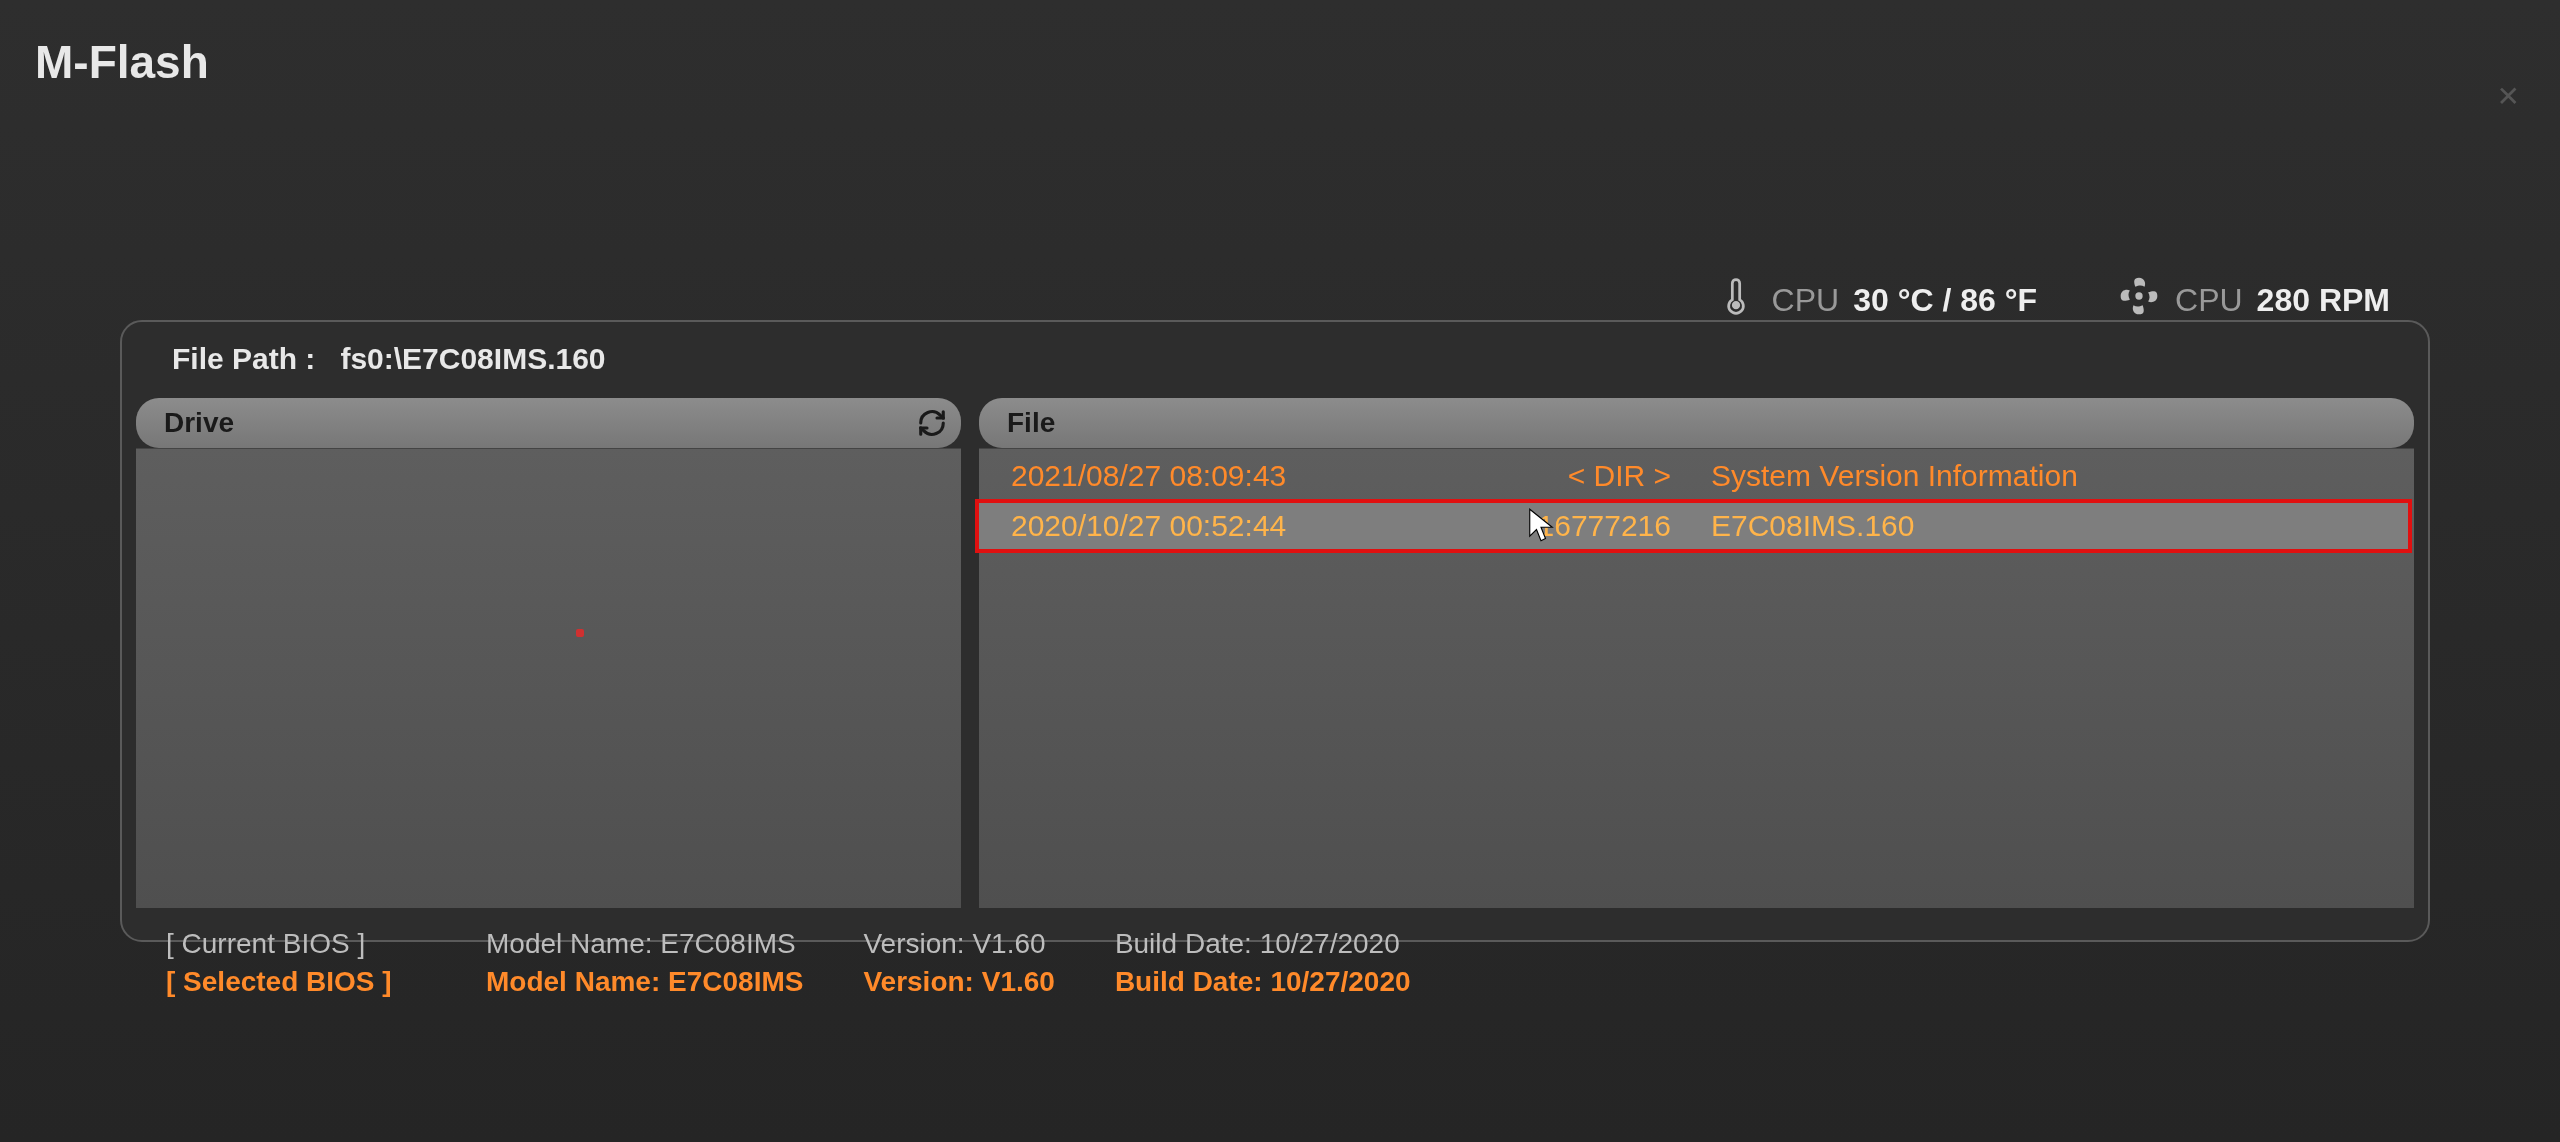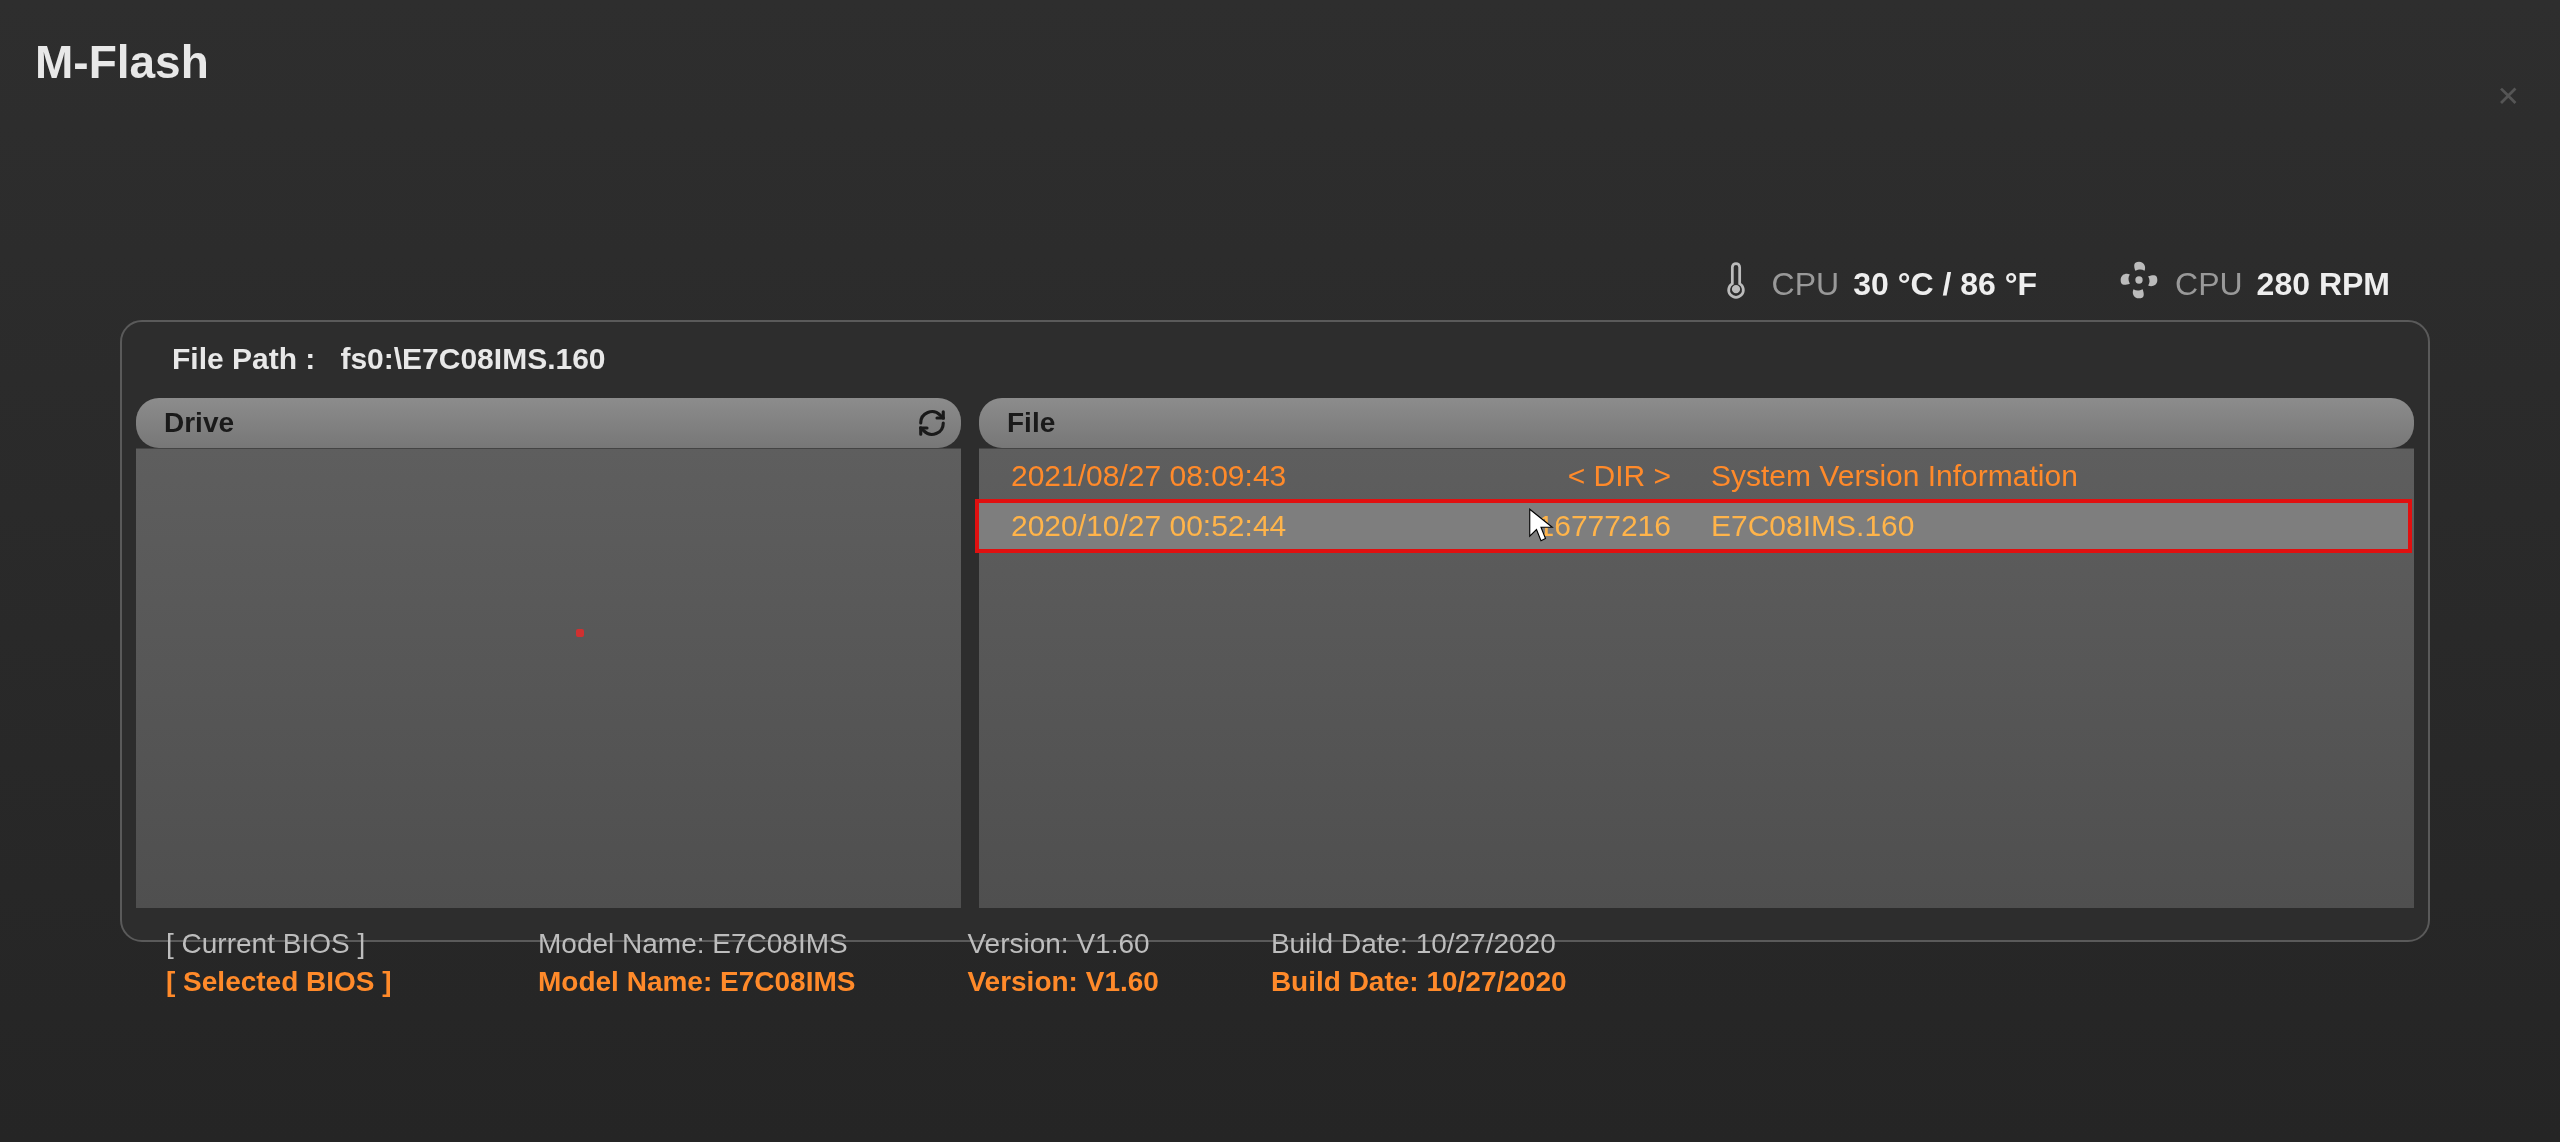--- a/index.html
+++ b/index.html
@@ -20,21 +20,21 @@
   }
   .close-x {
     position: absolute;
     right: 40px; top: 80px;
     font-size: 28px;
     color: #555;
     cursor: pointer;
   }
   .stats {
     position: absolute;
-    right: 170px; top: 258px;
+    right: 170px; top: 274px;
     display: flex;
     gap: 80px;
     align-items: center;
     font-size: 32px;
     color: #aaa;
   }
   .stats .stat {
     display: flex;
     align-items: center;
     gap: 14px;
@@ -140,21 +140,21 @@
     position: absolute;
     left: 548px; top: 4px;
     width: 28px; height: 36px;
     pointer-events: none;
   }
 
   .footer {
     display: flex;
     margin-top: 20px;
     padding-left: 30px;
-    gap: 112px;
+    gap: 60px;
   }
   .footer .lbl-col { display: flex; flex-direction: column; gap: 6px; }
   .footer .row1 { color: #bdbdbd; font-size: 28px; font-weight: 500; }
   .footer .row2 { color: #ff8a2a; font-size: 28px; font-weight: 600; }
   .footer .head1 { width: 260px; }
 </style>
 </head>
 <body>
 
 <div class="title">M-Flash</div>

